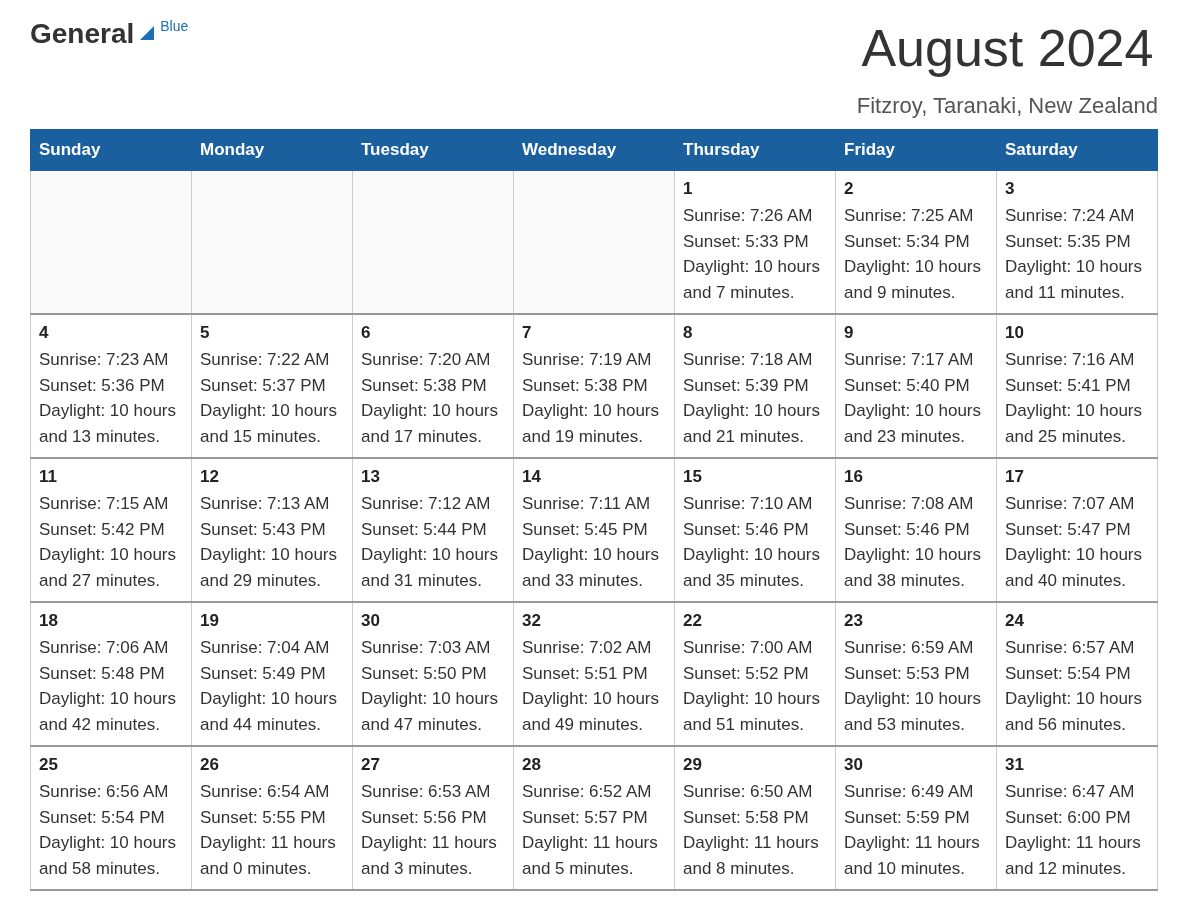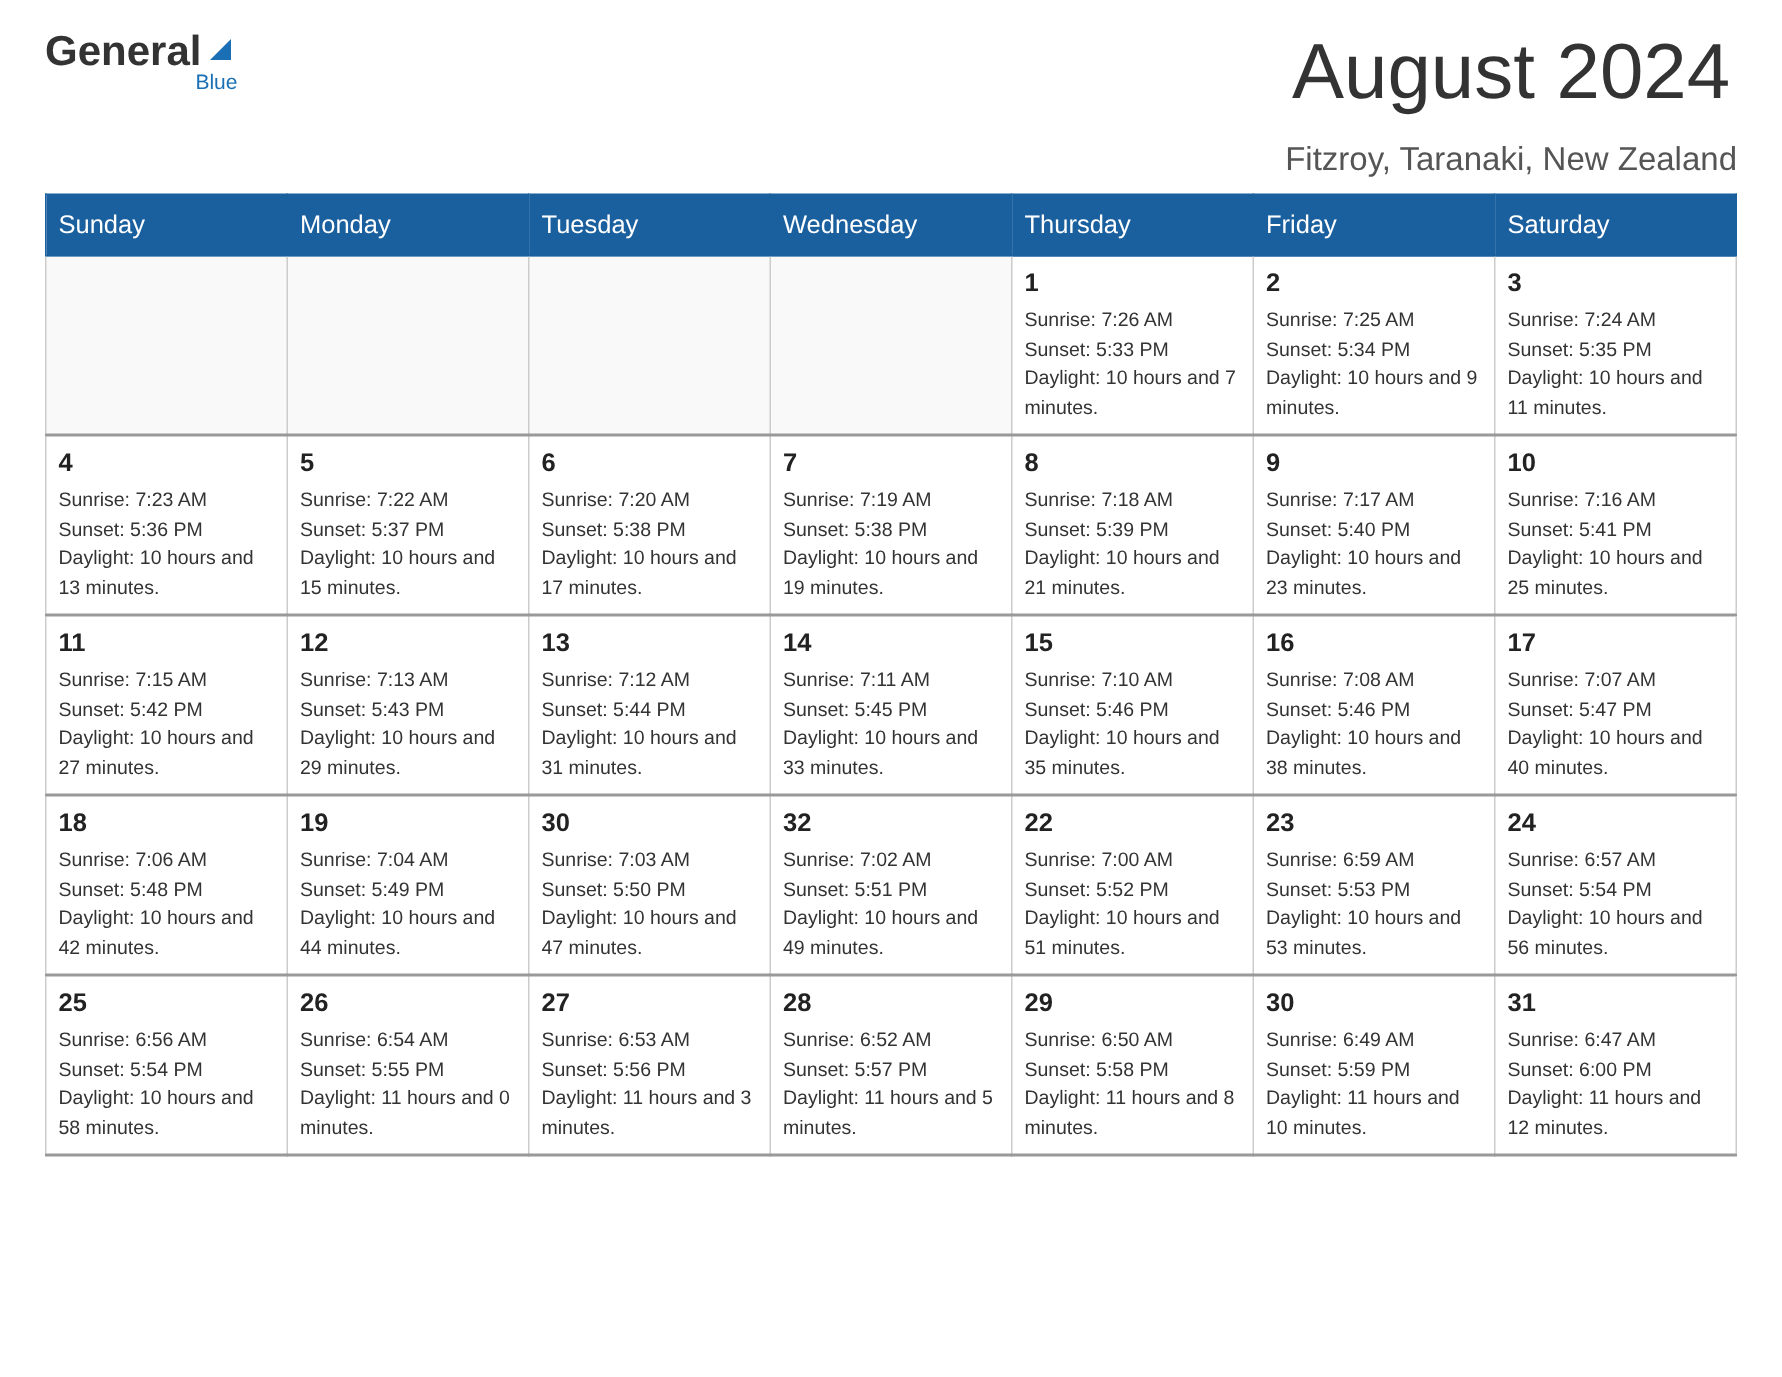--- a/index.html
+++ b/index.html
@@ -11,22 +11,21 @@
       min-height: 918px;
     }
     .header {
       display: flex;
       justify-content: space-between;
       align-items: flex-start;
       margin-bottom: 10px;
     }
     .logo {
       display: flex;
-      flex-direction: column;
-      align-items: flex-end;
+      align-items: flex-start;
     }
     .logo-text {
       font-size: 28px;
       font-weight: bold;
       color: #333;
       line-height: 1;
     }
     .logo-blue-line {
       color: #1a6fb5;
       font-size: 14px;
@@ -52,21 +51,21 @@
       width: 100%;
       border-collapse: collapse;
       margin-top: 10px;
     }
     thead tr {
       background-color: #1a5f9e;
     }
     thead th {
       color: #fff;
       font-size: 17px;
-      font-weight: normal;
+      font-weight: bold;
       padding: 10px 8px;
       text-align: left;
       border: 1px solid #1a5f9e;
     }
     tbody td {
       vertical-align: top;
       padding: 8px 8px;
       border: 1px solid #ccc;
       font-size: 13.5px;
       color: #333;
@@ -77,21 +76,21 @@
       border-bottom: 2px solid #999;
     }
     .day-number {
       font-size: 17px;
       font-weight: bold;
       color: #222;
       display: block;
       margin-bottom: 4px;
     }
     .day-info {
-      font-size: 13px;
+      font-size: 17px;
       color: #333;
       line-height: 1.5;
     }
     td.empty {
       background: #f9f9f9;
     }
   </style>
 </head>
 <body>
 

